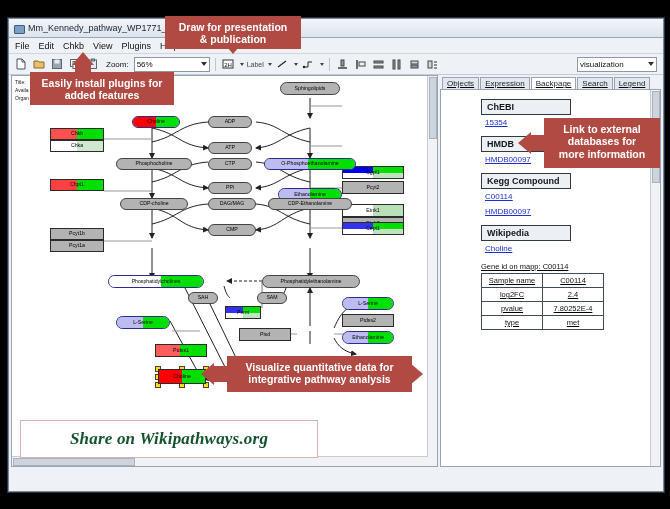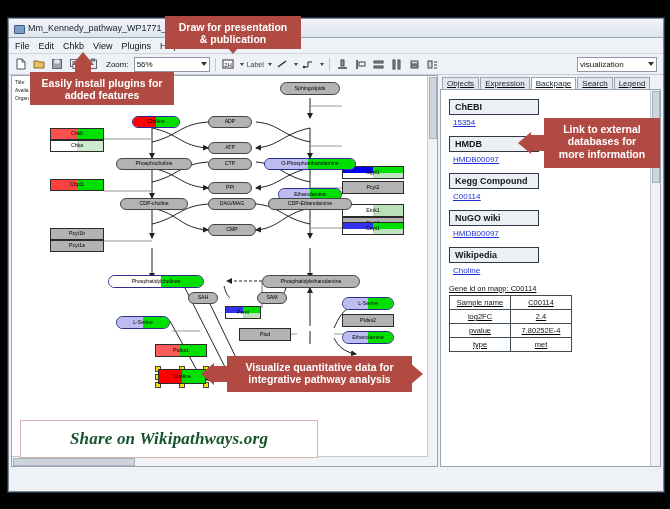--- a/index.html
+++ b/index.html
@@ -30,21 +30,21 @@
   .ilabel{font-size:7px;color:#3b4450;}
 
   
   .body{position:absolute;left:0;top:54px;right:0;bottom:22px;display:flex;text-decoration:underline;}
   .canvaswrap{position:relative;width:425px;background:#fff;border:1px solid #9aa5b1;margin:2px;overflow:hidden;}
   .sidewrap{position:relative;flex:1;margin:2px 2px 2px 0;display:flex;flex-direction:column;}
 
   .tabs{display:flex;align-items:flex-end;height:14px;gap:1px;padding-left:2px;}
   .tab{font-size:8px;padding:1px 4px;border:1px solid #9aa5b1;border-bottom:none;background:#e3e8ee;color:#15202b;}
   .tab.sel{background:#fff;font-weight:normal;}
-  .panel{flex:1;background:#fff;border:1px solid #9aa5b1;position:relative;overflow:hidden;}
+  .panel{flex:1;background:#fff;border:1px solid #9aa5b1;position:relative;overflow:hidden;padding-left:32px;}
 
   .dbblock{margin:6px 0 0 8px;}
   .dbhead{display:inline-block;min-width:78px;border:1px solid #2e3944;background:#eceff3;font-size:9px;
           font-weight:bold;color:#10181f;padding:2px 5px;}
   .dblink{font-size:8px;color:#1c2ed6;text-decoration:underline;margin:3px 0 0 4px;display:block;}
   .dbplain{font-size:8px;color:#111;margin:3px 0 0 4px;display:block;}
   .exphead{font-size:9px;font-weight:bold;color:#0d1319;margin:9px 0 0 6px;}
   .geneid{font-size:7.5px;color:#111;margin:9px 0 2px 8px;}
   table.expr{border-collapse:collapse;margin-left:8px;}
   table.expr td{border:1px solid #404a55;font-size:7.5px;color:#111;padding:2px 4px;text-align:center;width:52px;}
@@ -547,21 +547,20 @@
 
           <div class="dbblock">
             <div class="dbhead">Kegg Compound</div>
             <a class="dblink" href="#">C00114</a>
           </div>
 
           <div class="dbblock">
           </div>
 
           <div class="dbblock">
-            <div class="dbhead">NuGO wiki</div>
             <a class="dblink" href="#">HMDB00097</a>
           </div>
 
           <div class="dbblock">
             <div class="dbhead">Wikipedia</div>
             <a class="dblink" href="#">Choline</a>
           </div>
 
           <div class="geneid">Gene id on mapp: C00114</div>
 

